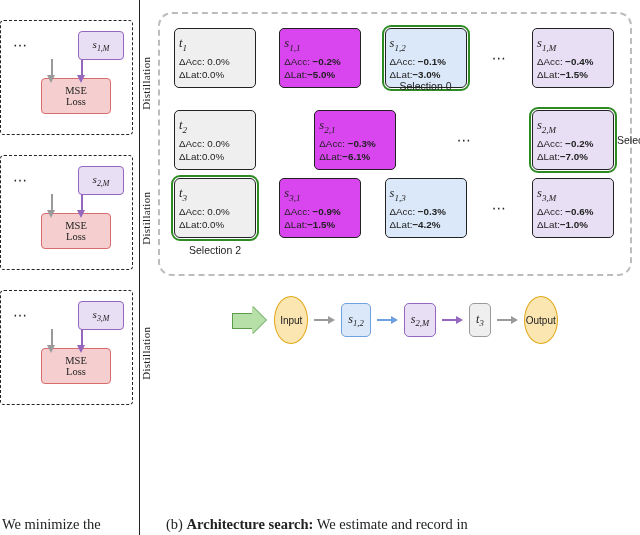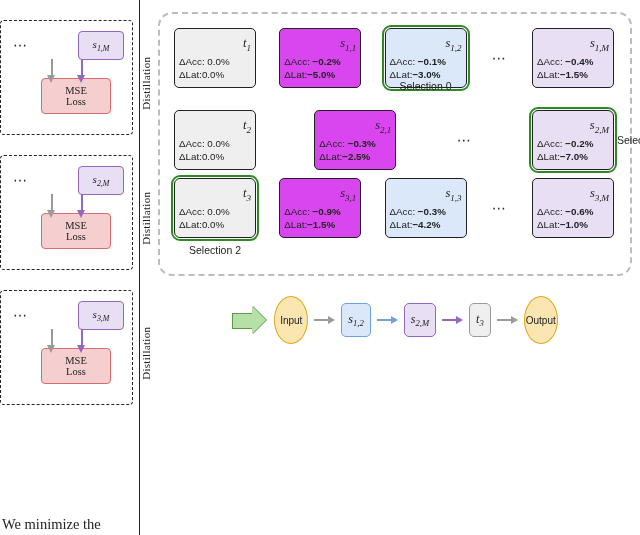--- a/index.html
+++ b/index.html
@@ -134,21 +134,21 @@
       font-family: Arial, sans-serif;
       position:relative;
       display:flex;
       flex-direction:column;
       justify-content:center;
     }
     .op-cell .name {
       font-style: italic;
       font-family: 'Times New Roman', serif;
       font-size: 12.5px;
-      text-align:right;
+      text-align:left;
       margin-bottom:1px;
     }
     .op-cell .metric { white-space: nowrap; font-size:9.8px; }
     .op-cell .metric b { font-weight: bold; }
     .selected { outline: 2.5px solid #2e8b24; outline-offset: 1px; border-radius:6px; }
     .sel-caption {
       position:absolute;
       font-size:10.5px;
       font-family: Arial, sans-serif;
       white-space:nowrap;
@@ -323,21 +323,21 @@
         <div style="height: 14px;"></div>
         <div class="ops-row">
           <div class="op-cell color-gray">
             <div class="name">t<sub>2</sub></div>
             <div class="metric">ΔAcc: 0.0%</div>
             <div class="metric">ΔLat:0.0%</div>
           </div>
           <div class="op-cell color-yellow">
             <div class="name">s<sub>2,1</sub></div>
             <div class="metric">ΔAcc: <b>−0.3%</b></div>
-            <div class="metric">ΔLat:<b>−2.5%</b></div>
+            <div class="metric">ΔLat:<b>−6.1%</b></div>
           </div>
           <span class="row-ell">⋯</span>
           <div class="op-cell color-purple selected">
             <div class="name">s<sub>2,M</sub></div>
             <div class="metric">ΔAcc: <b>−0.2%</b></div>
             <div class="metric">ΔLat:<b>−7.0%</b></div>
             <div class="sel-caption" style="left: calc(100% + 4px); top: 50%; transform: translateY(-50%);">Selection 1</div>
           </div>
         </div>
         <div class="ops-row">
@@ -388,13 +388,16 @@
           <div class="line"></div>
           <div class="head"></div>
         </div>
         <div class="pill pill-yellow">Output</div>
       </div>
   </div>
 </div>
 
 <div class="caption-row">
   <div class="caption-a">We minimize the</div>
+  <div class="caption-b">
+    <span>(b) </span><span class="lead">Architecture search:</span><span> We estimate and record in</span>
+  </div>
 </div>
 
 </body></html>

